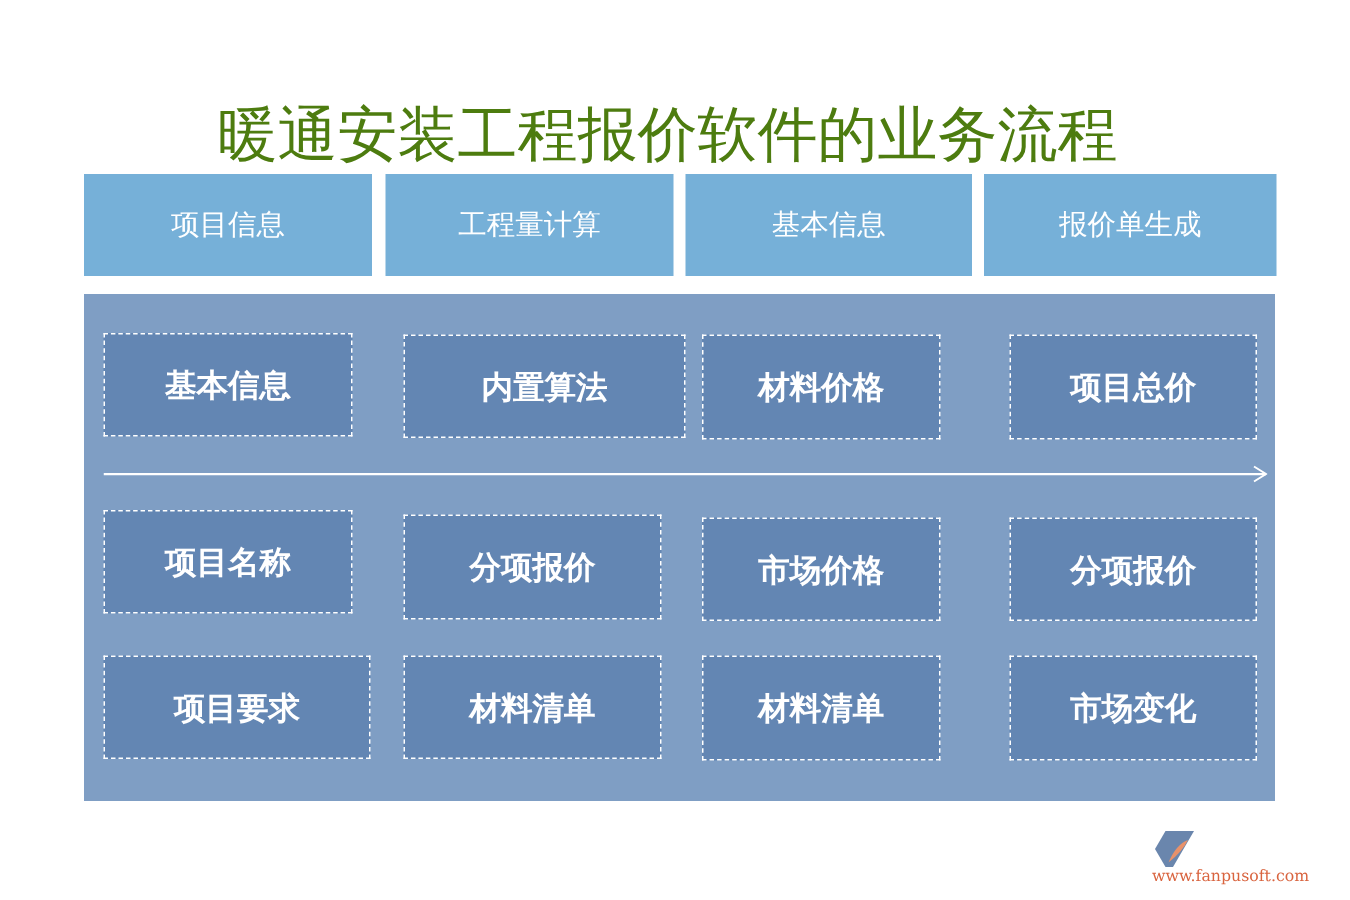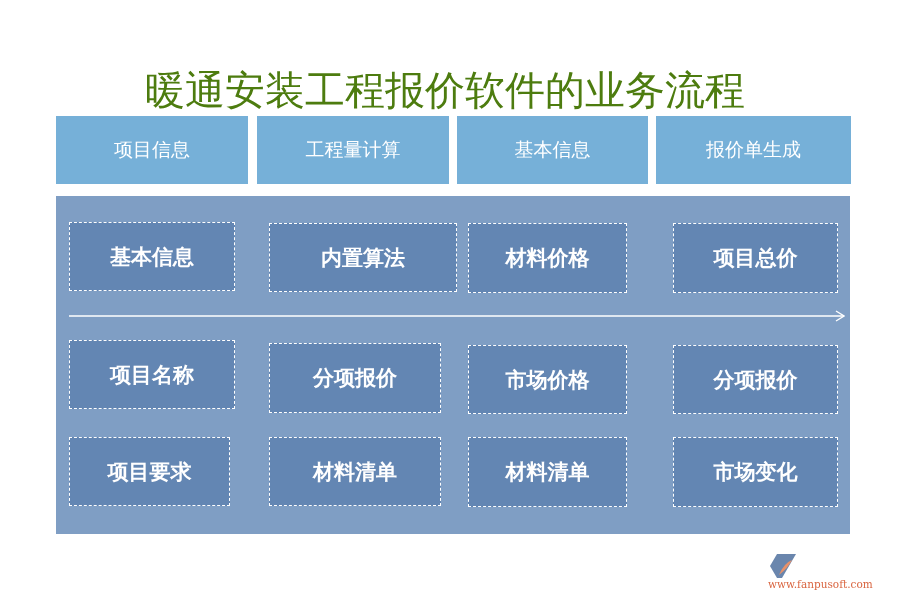--- a/index.html
+++ b/index.html
@@ -25,21 +25,21 @@
 
 <div class="hdr" style="left:56px;width:192px;">项目信息</div>
 <div class="hdr" style="left:257px;width:192px;">工程量计算</div>
 <div class="hdr" style="left:457px;width:191px;">基本信息</div>
 <div class="hdr" style="left:656px;width:195px;">报价单生成</div>
 
 <div class="panel"></div>
 
 <div class="box" style="left:69px;top:222px;width:166px;height:69px;">基本信息</div>
 <div class="box" style="left:69px;top:340px;width:166px;height:69px;">项目名称</div>
-<div class="box" style="left:69px;top:437px;width:161px;height:69px;">项目要求</div>
+<div class="box" style="left:69px;top:437px;width:178px;height:69px;">项目要求</div>
 
 <div class="box" style="left:269px;top:223px;width:188px;height:69px;">内置算法</div>
 <div class="box" style="left:269px;top:343px;width:172px;height:70px;">分项报价</div>
 <div class="box" style="left:269px;top:437px;width:172px;height:69px;">材料清单</div>
 
 <div class="box" style="left:468px;top:223px;width:159px;height:70px;">材料价格</div>
 <div class="box" style="left:468px;top:345px;width:159px;height:69px;">市场价格</div>
 <div class="box" style="left:468px;top:437px;width:159px;height:70px;">材料清单</div>
 
 <div class="box" style="left:673px;top:223px;width:165px;height:70px;">项目总价</div>

